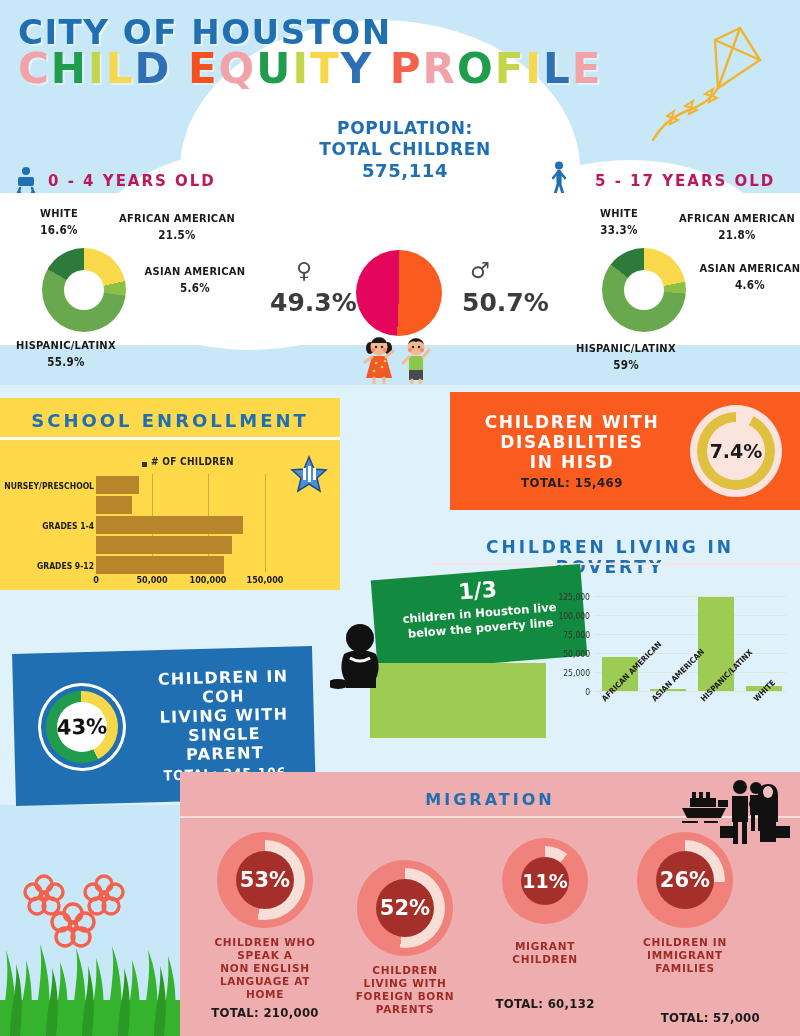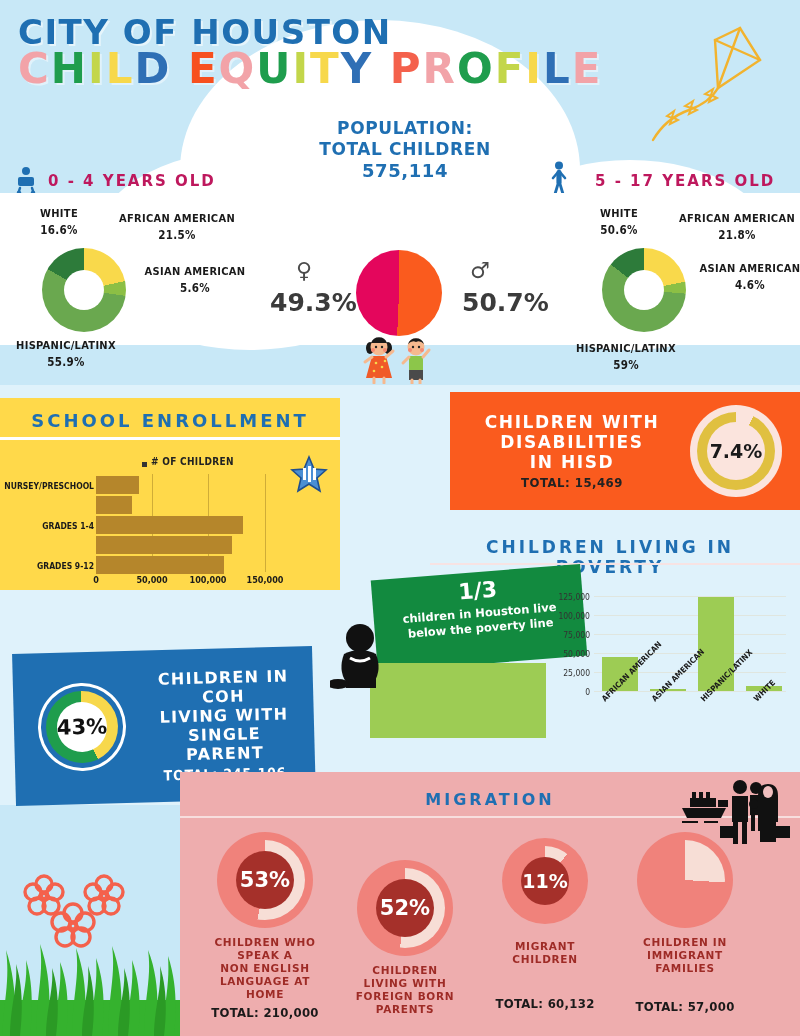--- a/index.html
+++ b/index.html
@@ -303,21 +303,21 @@
       <path d="M61 20 h14 v14 h-14 z" fill="#8cc64a"></path>
       <path d="M61 34 h14 v10 h-14 z" fill="#4a4a4a"></path>
       <path d="M61 21 l-6 6" stroke="#f6b98f" stroke-width="3" stroke-linecap="round"></path>
       <path d="M75 21 l6 -7" stroke="#f6b98f" stroke-width="3" stroke-linecap="round"></path>
       <path d="M64 44 v4 M72 44 v4" stroke="#f6b98f" stroke-width="3" stroke-linecap="round"></path>
     </g>
   </svg>
 
   <div class="demo-lbl" style="left:570px;top:205px;width:98px;">
     <div>WHITE</div>
-    <div class="v">50.6%</div>
+    <div class="v">33.3%</div>
   </div>
   <div class="demo-lbl" style="left:672px;top:210px;width:130px;">
     <div>AFRICAN AMERICAN</div>
     <div class="v">21.8%</div>
   </div>
   <div class="demo-lbl" style="left:690px;top:260px;width:120px;">
     <div>ASIAN AMERICAN</div>
     <div class="v">4.6%</div>
   </div>
   <div class="demo-lbl" style="left:562px;top:340px;width:128px;">
@@ -497,25 +497,26 @@
     </div>
     <div class="mig-label" style="white-space:pre-line;margin-top:16px;">MIGRANT
 CHILDREN</div>
     <div class="mig-total" style="margin-top:30px;">TOTAL: 60,132</div>
   </div>
 
   <div class="mig-col" style="left:610px;top:832px;">
     <div class="mig-ring">
       <div class="outer"></div>
       <div class="track" id="mring3" style="background: conic-gradient(rgb(247, 222, 214) 0deg, rgb(247, 222, 214) 93.6deg, rgb(240, 130, 123) 93.6deg, rgb(240, 130, 123) 360deg);"></div>
+      <div class="inner">26%</div>
     </div>
     <div class="mig-label" style="white-space:pre-line;margin-top:8px;">CHILDREN  IN
 IMMIGRANT
 FAMILIES</div>
-    <div class="mig-total" style="margin-top:24px;">TOTAL: 57,000</div>
+    <div class="mig-total" style="margin-top:35px;text-align:right;">TOTAL: 57,000</div>
   </div>
 
   <svg style="position:absolute;left:18px;top:870px;" width="130" height="80" viewBox="0 0 130 80">
     <g fill="none" stroke="#f4614c" stroke-width="3.4">
       <g transform="translate(26,26)">
         <circle cx="0" cy="-12" r="8"></circle>
           <circle cx="11" cy="-4" r="8"></circle>
         <circle cx="7" cy="10" r="8"></circle>
           <circle cx="-7" cy="10" r="8"></circle>
           <circle cx="-11" cy="-4" r="8"></circle>

